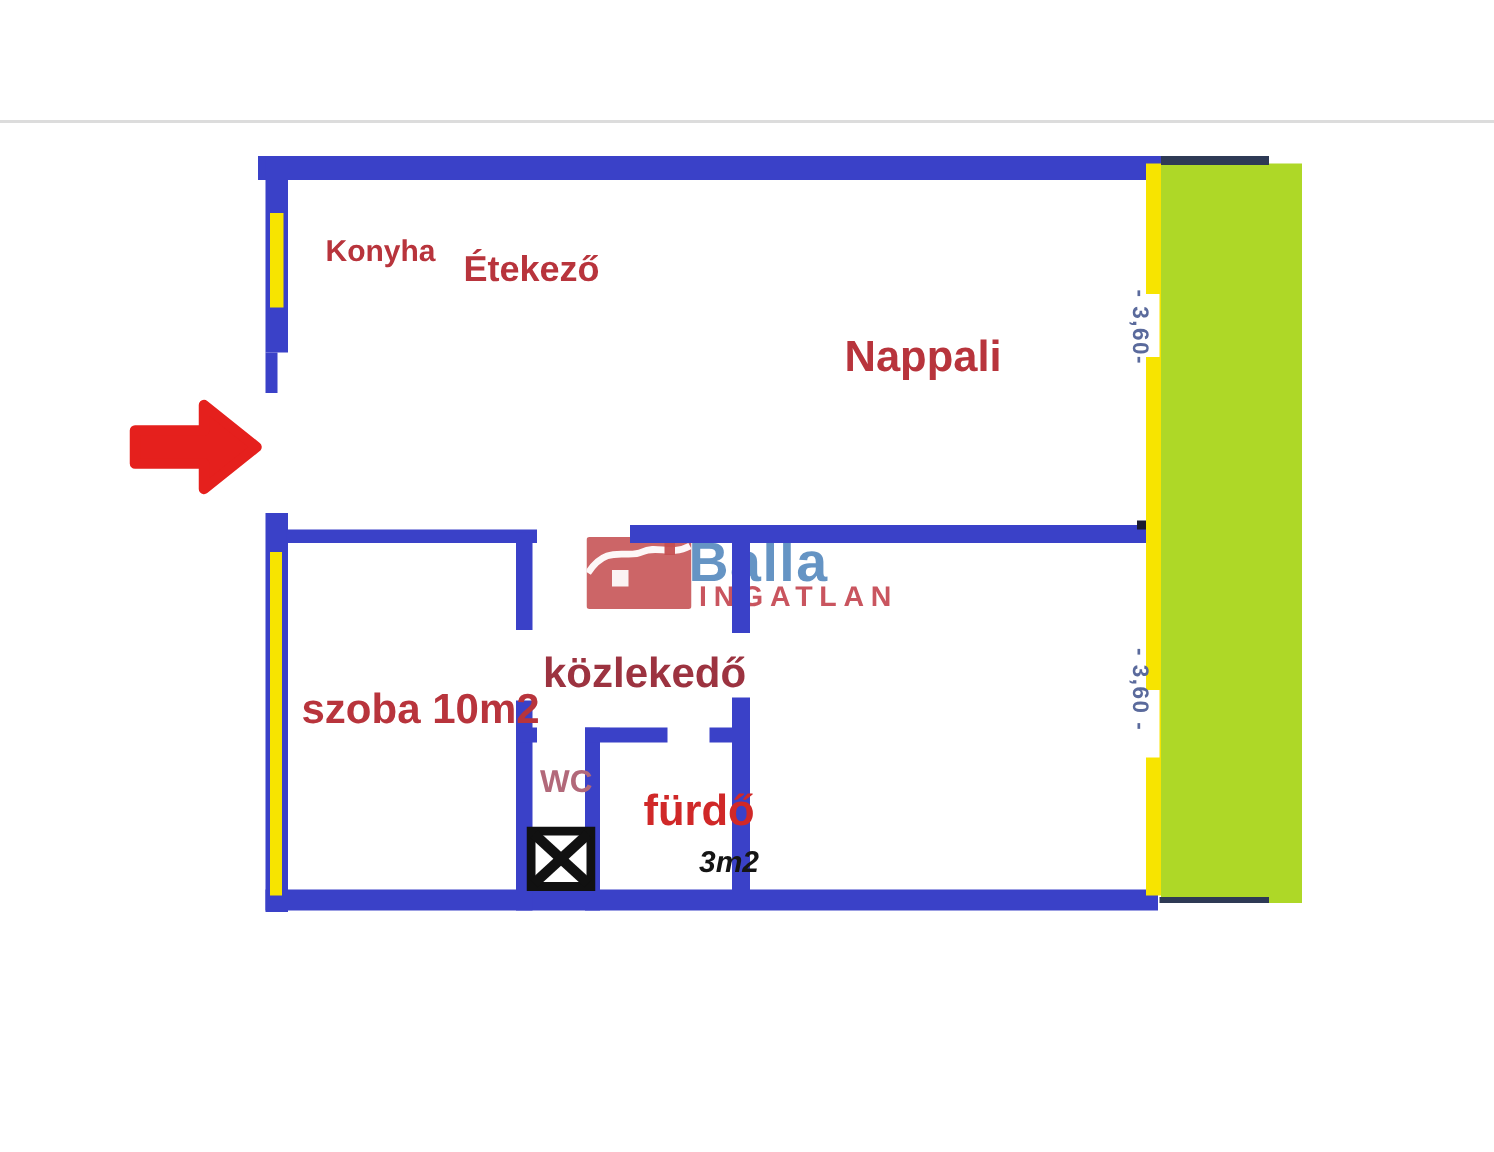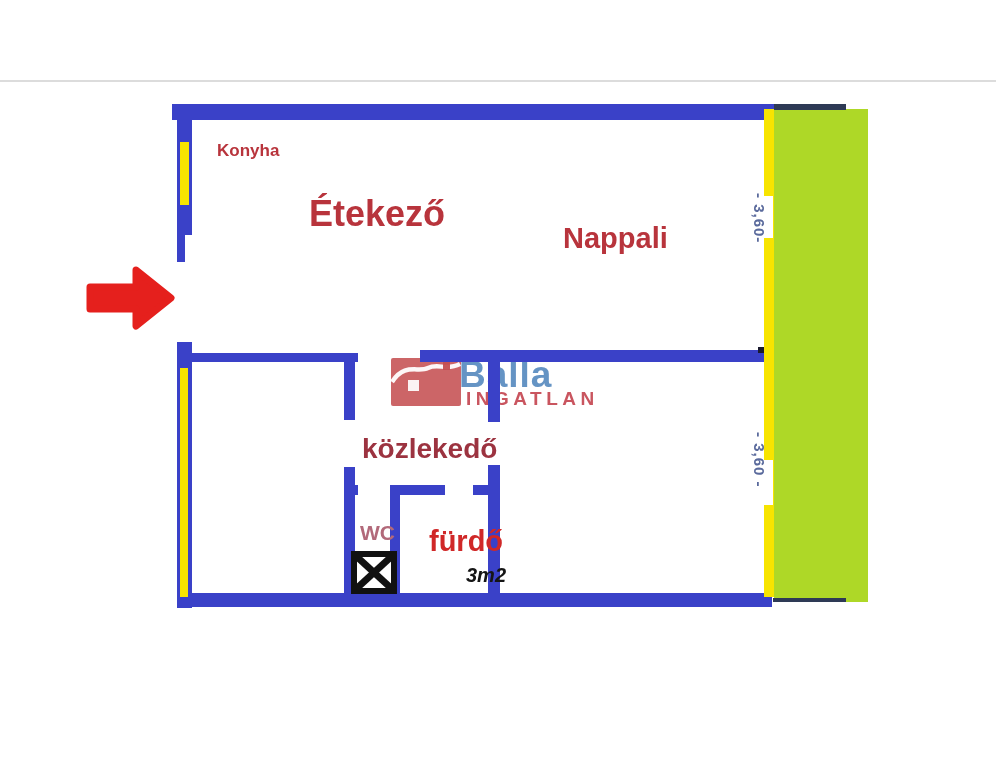--- a/index.html
+++ b/index.html
@@ -84,24 +84,25 @@
 
   <svg class="logo-house" style="left:391px;top:358px;" width="70" height="48" viewBox="0 0 70 48">
     <rect x="0" y="0" width="70" height="48" rx="2" fill="#c44e50" fill-opacity="0.87"></rect>
     <path d="M1,24 C14,4 27,15 37,10 C47,5 56,13 69,6" stroke="#ffffff" stroke-width="4.5" fill="none" opacity="0.95"></path>
     <rect x="52" y="1" width="7" height="11" fill="#c44e50" fill-opacity="0.95"></rect>
     <rect x="17" y="22" width="11" height="11" fill="#ffffff" opacity="0.92"></rect>
   </svg>
   <div class="logo-balla" style="left:459px;top:356px;">Balla</div>
   <div class="logo-ingatlan" style="left:466px;top:389px;">INGATLAN</div>
 
-  <div class="label" style="left:217px;top:142px;font-size:17px;">Konyha</div>
-  <div class="label" style="left:309px;top:196px;font-size:36px;">Étekező</div>
+  <div class="label" style="left:217px;top:158px;font-size:20px;">Konyha</div>
+  <div class="label" style="left:309px;top:168px;font-size:24px;">Étekező</div>
   <div class="label" style="left:563px;top:224px;font-size:29px;">Nappali</div>
   <div class="label kozlekedo" style="left:362px;top:397px;font-size:28px;">közlekedő</div>
-  <div class="label wc" style="left:360px;top:511px;font-size:21px;margin-top:11px;">WC</div>
+  <div class="label" style="left:201px;top:459px;font-size:28px;">szoba 10m2</div>
+  <div class="label wc" style="left:360px;top:511px;font-size:21px;">WC</div>
   <div class="label furdo" style="left:429px;top:527px;font-size:29px;">fürdő</div>
   <div class="label size" style="left:418px;top:565px;font-size:20px;margin-left:48px;">3m2</div>
 
   <div class="dim" style="left:767px;top:193px;">- 3,60-</div>
   <div class="dim" style="left:767px;top:432px;">- 3,60 -</div>
 
 </div>
 
 </body></html>

